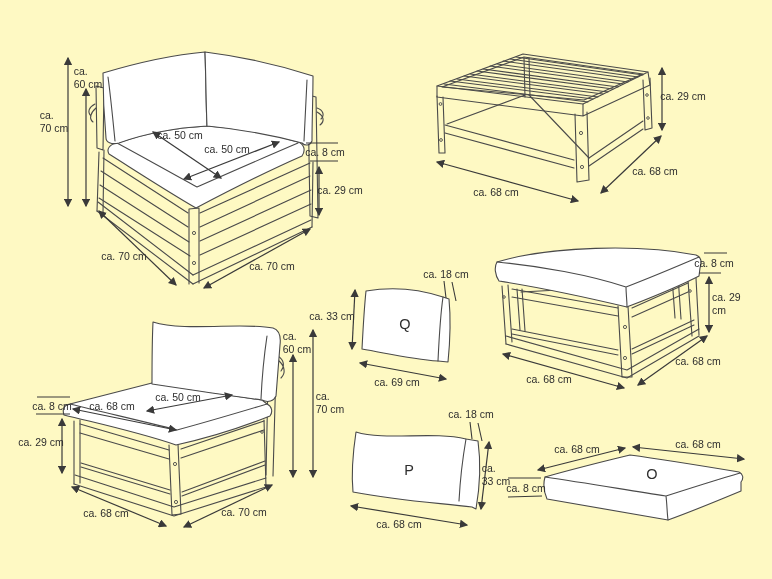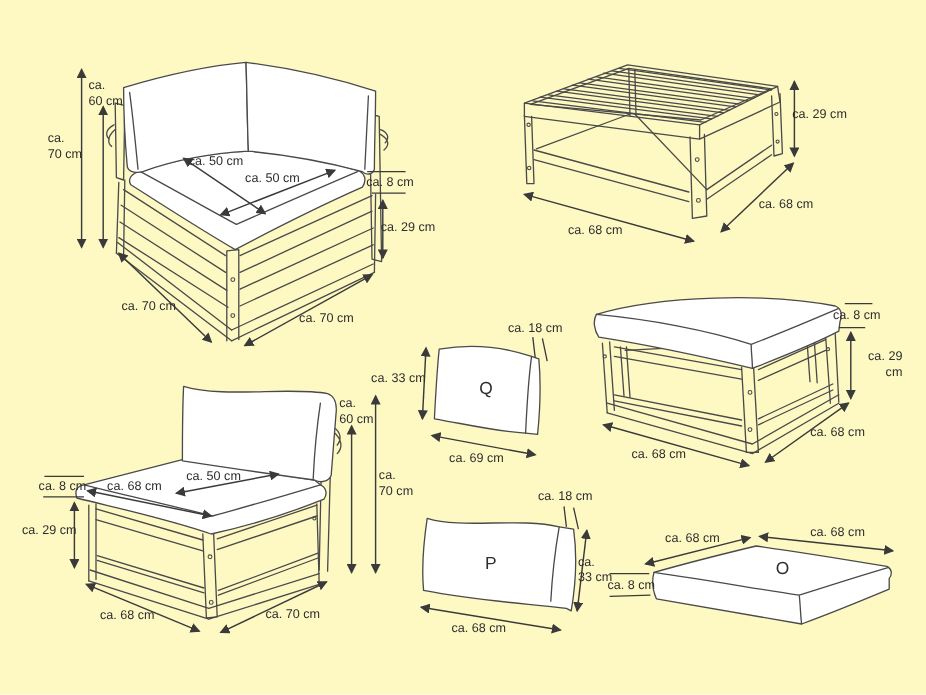--- a/index.html
+++ b/index.html
@@ -5,21 +5,21 @@
   html,body{margin:0;padding:0;background:#ffffff;}
   .canvas{position:relative;width:772px;height:579px;background:#fef9c3;
           font-family:"Liberation Sans",sans-serif;overflow:hidden;}
   .canvas svg{position:absolute;left:0;top:0;}
   .art{fill:none;stroke:#4a4a4a;stroke-width:1.1;stroke-linecap:round;stroke-linejoin:round;}
   .artf{fill:#ffffff;stroke:#4a4a4a;stroke-width:1.1;stroke-linecap:round;stroke-linejoin:round;}
   .dim{fill:none;stroke:#3a3a3a;stroke-width:1.2;}
   .brk{fill:none;stroke:#3a3a3a;stroke-width:1.1;}
   .screw{fill:none;stroke:#4a4a4a;stroke-width:0.9;}
   .lbl{position:absolute;transform:translate(-50%,-50%);font-size:10.5px;line-height:1.2;
-       color:#2e2e2e;white-space:pre-line;text-align:right;}
+       color:#2e2e2e;white-space:pre-line;text-align:left;}
   .lbl.stack{text-align:left;}
   .lbl.letter{font-size:14.5px;}
 </style>
 </head>
 <body>
 
 <div class="canvas">
 
 <svg width="772" height="579" viewBox="0 0 772 579">
   <defs>

